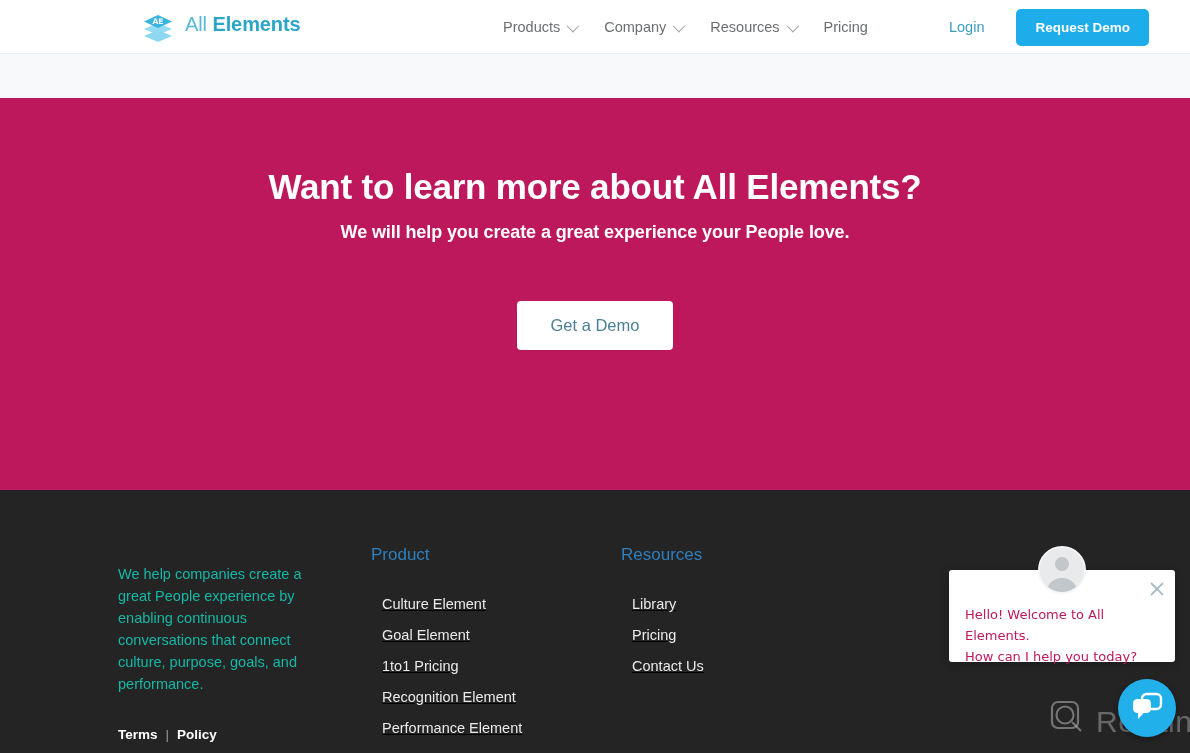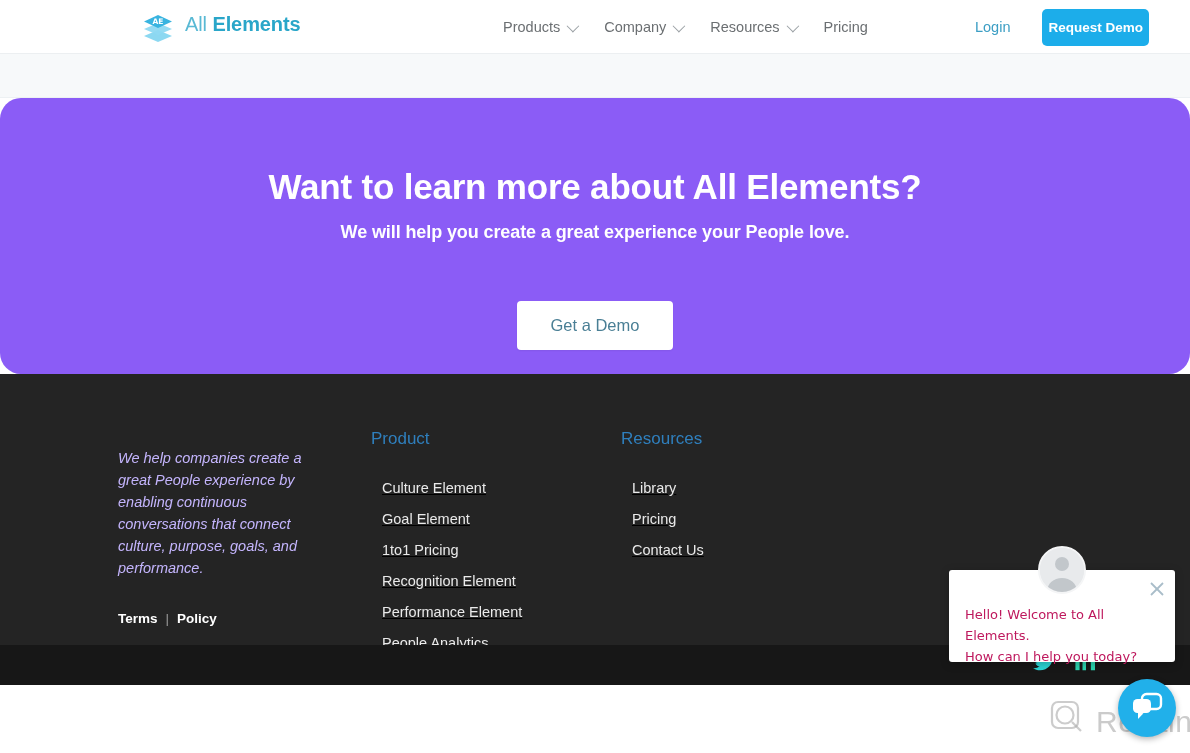--- a/index.html
+++ b/index.html
@@ -85,42 +85,41 @@
     cursor: pointer;
     white-space: nowrap;
   }
   .demo-btn {
     background: #1cadea;
     color: #ffffff;
     font-size: 13.5px;
     font-weight: 700;
     border: none;
     border-radius: 5px;
-    padding: 11px 6px;
+    padding: 11px 19px;
     margin-right: 41px;
     cursor: pointer;
     font-family: inherit;
     white-space: nowrap;
   }
 
   
   .sub-strip {
     height: 44px;
     background: #f7f9fa;
     border-bottom: 1px solid #edf1f3;
   }
 
   
   .hero {
-    height: 276px;
-    background: #8b5cf6;
+    height: 392px;
+    background: #be185d;
     color: #ffffff;
     text-align: center;
     position: relative;
-    border-radius: 21px;
   }
   .hero-title {
     margin: 0;
     padding-top: 68px;
     font-size: 35px;
     font-weight: 700;
     letter-spacing: -0.2px;
     line-height: 1.2;
   }
   .hero-sub {
@@ -153,22 +152,21 @@
     position: relative;
     height: 100%;
   }
   .footer-about {
     position: absolute;
     left: 118px;
     top: 58px;
     width: 190px;
     font-size: 14.5px;
     line-height: 22px;
-    color: #c4b5fd;
-    font-style: italic;
+    color: #14b8a6;
   }
   .footer-legal {
     position: absolute;
     left: 118px;
     top: 237px;
     font-size: 13.5px;
     font-weight: 700;
     color: #ffffff;
     display: flex;
     align-items: flex-end;

